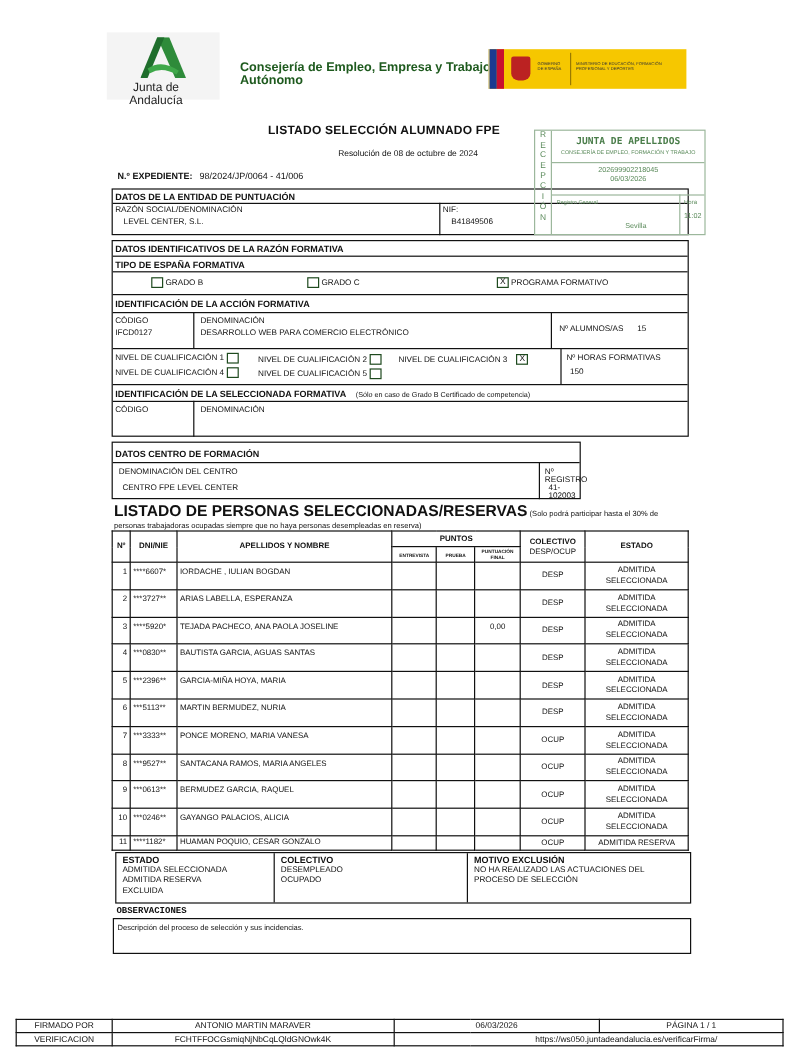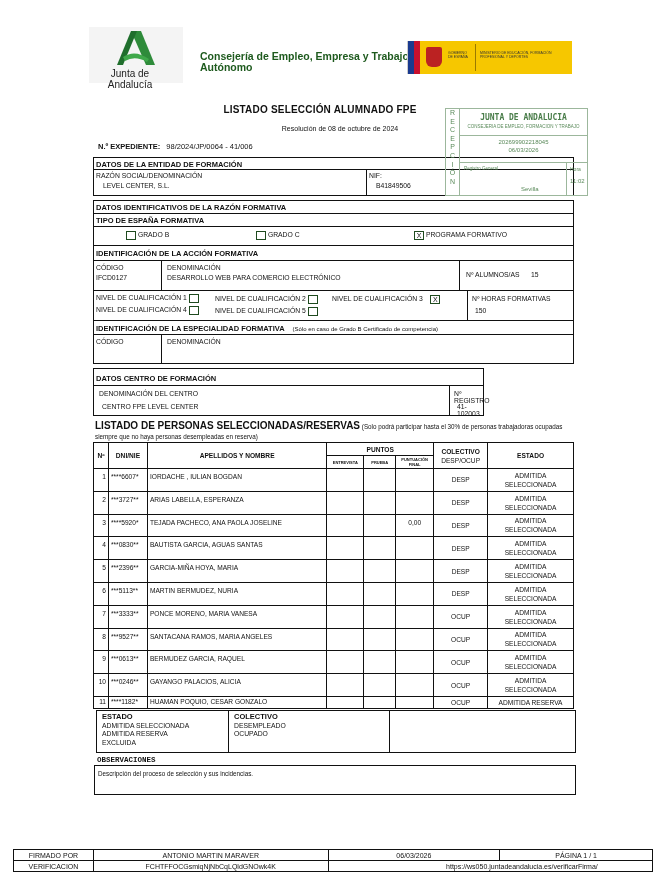--- a/index.html
+++ b/index.html
@@ -89,42 +89,42 @@
   <div class="t2" style="width:88px">MINISTERIO DE EDUCACIÓN, FORMACIÓN PROFESIONAL Y DEPORTES</div>
 </div>
 
 <div class="abs doc-title">LISTADO SELECCIÓN ALUMNADO FPE</div>
 <div class="abs doc-sub">Resolución de 08 de octubre de 2024</div>
 <div class="abs expediente">
   <b>N.º EXPEDIENTE:</b><span>98/2024/JP/0064 - 41/006</span>
 </div>
 
 <div class="abs box" style="left:93px;top:157px;width:481px;height:39px;">
-  <div class="sec-title abs" style="left:2px;top:2px;">DATOS DE LA ENTIDAD DE FORMACIÓN</div>
+  <div class="sec-title abs" style="left:2px;top:2px;">DATOS DE LA ENTIDAD DE PUNTUACIÓN</div>
   <div class="hline" style="left:0;right:0;top:11px;"></div>
   <div class="lbl abs" style="left:2px;top:14px;">RAZÓN SOCIAL/DENOMINACIÓN</div>
   <div class="val abs" style="left:9px;top:24px;">LEVEL CENTER, S.L.</div>
   <div class="vline" style="left:272px;top:11px;height:27px;"></div>
   <div class="lbl abs" style="left:275px;top:14px;">NIF:</div>
   <div class="val abs" style="left:282px;top:24px;">B41849506</div>
 </div>
 
 <div class="abs stamp">
   <div class="vert">
     <div>R</div>
       <div>E</div>
       <div>C</div>
     <div>E</div>
       <div>P</div>
       <div>C</div>
     <div>I</div>
       <div>Ó</div>
       <div>N</div>
   </div>
-  <div class="s1">JUNTA DE ANDALUCIA</div>
+  <div class="s1">JUNTA DE APELLIDOS</div>
   <div class="s2">CONSEJERÍA DE EMPLEO, FORMACIÓN Y TRABAJO</div>
   <div class="hr1"></div>
   <div class="s3">202699902218045</div>
   <div class="s4">06/03/2026</div>
   <div class="hr2"></div>
   <div class="vr"></div>
   <div class="s5">Registro General</div>
   <div class="s6">Hora</div>
   <div class="s7">11:02</div>
   <div class="s8">Sevilla</div>
@@ -182,41 +182,41 @@
   <div class="abs lbl" style="left:121px;top:106px;">
     <span>NIVEL DE CUALIFICACIÓN 5</span>
     <span class="cb"></span>
   </div>
   <div class="vline" style="left:373px;top:89px;height:30px;"></div>
   <div class="lbl abs" style="left:378px;top:94px;">Nº HORAS FORMATIVAS</div>
   <div class="val abs" style="left:381px;top:106px;">150</div>
   <div class="hline" style="left:0;right:0;top:119px;"></div>
 
   <div class="abs" style="left:2px;top:123px;">
-    <span class="sec-title">IDENTIFICACIÓN DE LA ESPECIALIDAD FORMATIVA</span>
+    <span class="sec-title">IDENTIFICACIÓN DE LA SELECCIONADA FORMATIVA</span>
     <span style="font-size:6px;margin-left:6px;">(Sólo en caso de Grado B Certificado de competencia)</span>
   </div>
   <div class="hline" style="left:0;right:0;top:133px;"></div>
   <div class="lbl abs" style="left:2px;top:137px;">CÓDIGO</div>
   <div class="vline" style="left:67px;top:133px;height:30px;"></div>
   <div class="lbl abs" style="left:73px;top:137px;">DENOMINACIÓN</div>
 </div>
 
 <div class="abs box" style="left:93px;top:368px;width:391px;height:48px;">
   <div class="sec-title abs" style="left:2px;top:5px;">DATOS CENTRO DE FORMACIÓN</div>
   <div class="hline" style="left:0;right:0;top:16px;"></div>
   <div class="lbl abs" style="left:5px;top:21px;">DENOMINACIÓN DEL CENTRO</div>
   <div class="val abs" style="left:8px;top:34px;">CENTRO FPE LEVEL CENTER</div>
   <div class="vline" style="left:355px;top:16px;height:31px;"></div>
   <div class="lbl abs" style="left:360px;top:21px;">Nº REGISTRO</div>
   <div class="val abs" style="left:363px;top:34px;">41-102003</div>
 </div>
 
 <div class="abs" style="left:95px;top:421px;width:480px;font-size:6.3px;line-height:10px;">
-  <span class="sec-title" style="font-size:10px;">LISTADO DE PERSONAS SELECCIONADAS/RESERVAS</span>
+  <span class="sec-title" style="font-size:13px;">LISTADO DE PERSONAS SELECCIONADAS/RESERVAS</span>
   <span>(Solo podrá participar hasta el 30% de personas trabajadoras ocupadas siempre que no haya personas desempleadas en reserva)</span>
 </div>
 
 <table class="persons">
   <colgroup>
     <col style="width:15px">
       <col style="width:39px">
       <col style="width:180px">
       <col style="width:37px">
       <col style="width:32px">
@@ -396,20 +396,25 @@
     <div class="lbl">ADMITIDA RESERVA</div>
     <div class="lbl">EXCLUIDA</div>
   </div>
   <div class="vline" style="left:131px;top:0;height:41px;"></div>
   <div class="abs" style="left:137px;top:2px;line-height:8.5px;">
     <div class="sec-title">COLECTIVO</div>
     <div class="lbl">DESEMPLEADO</div>
     <div class="lbl">OCUPADO</div>
   </div>
   <div class="vline" style="left:292px;top:0;height:41px;"></div>
+  <div class="abs" style="left:298px;top:2px;line-height:8.5px;">
+    <div class="sec-title">MOTIVO EXCLUSIÓN</div>
+    <div class="lbl">NO HA REALIZADO LAS ACTUACIONES DEL</div>
+    <div class="lbl">PROCESO DE SELECCIÓN</div>
+  </div>
 </div>
 
 <div class="abs sec-title" style="left:97px;top:756px;font-family:Liberation Mono, monospace;">OBSERVACIONES</div>
 <div class="abs box" style="left:94px;top:765px;width:482px;height:30px;">
   <div class="abs" style="left:3px;top:4px;font-size:6.3px;">Descripción del proceso de selección y sus incidencias.</div>
 </div>
 
 <table class="footer">
   <colgroup>
       <col style="width:80px">

